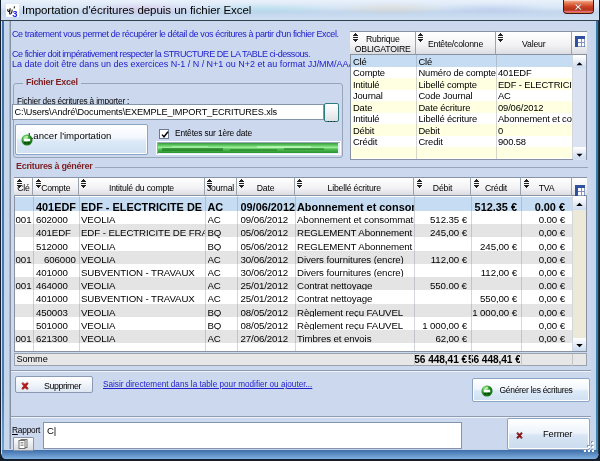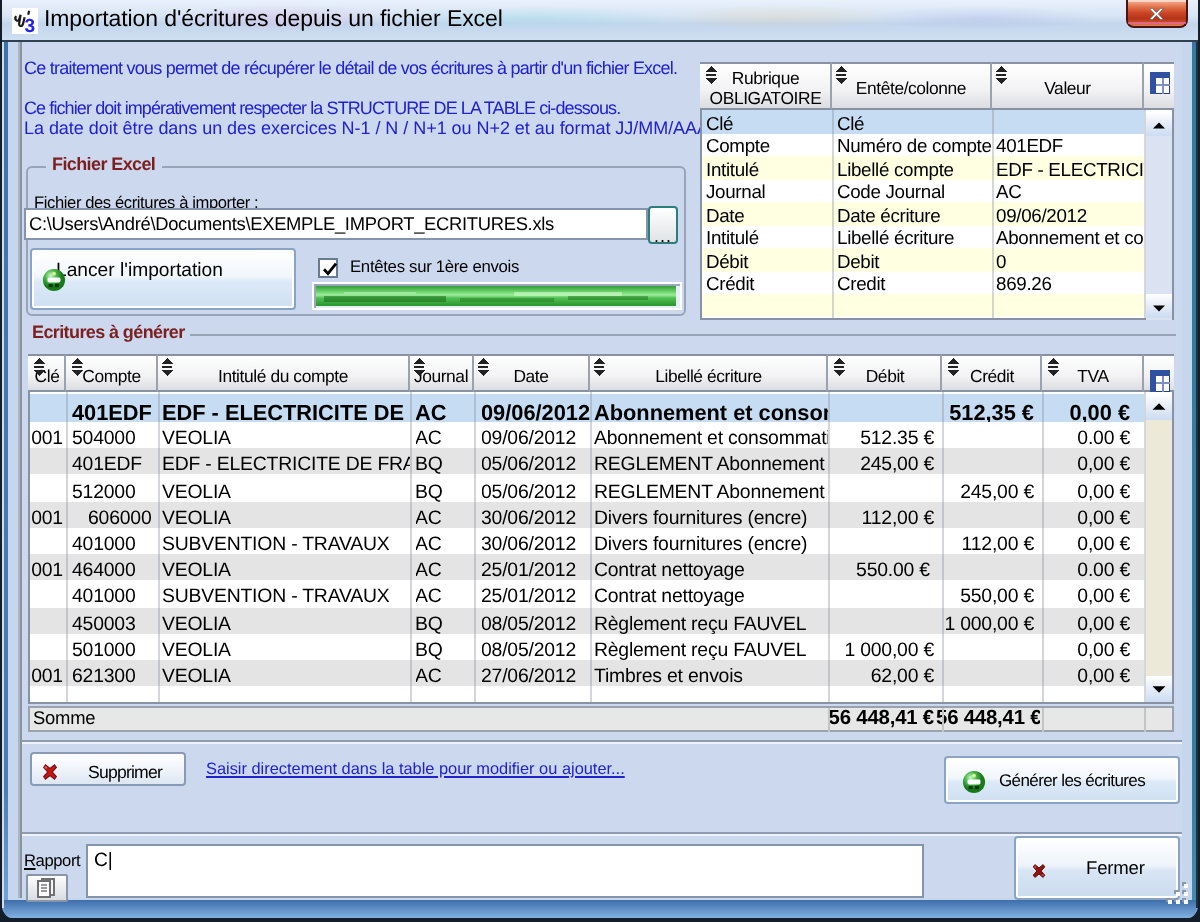--- a/index.html
+++ b/index.html
@@ -65,21 +65,21 @@
       <rect x="7" y="8.6" width="2.2" height="1.8" fill="#0a3a0a"></rect>
       <circle cx="6.5" cy="3" r="1" fill="#d8f890"></circle>
     </svg>
 <div class="ui" style="font-size:9.6px;letter-spacing:0px;text-align:left;margin-top:5px;margin-left:12px">Lancer l'importation</div>
   </div>
 <div class="ab" style="left:159px;top:129px;width:10px;height:10px;background:#fff;border:1px solid #6a7a92">
 <svg class="ab" style="left:0.5px;top:0.5px" width="8" height="8" viewBox="0 0 8 8">
       <path d="M1 3.6 L3 5.8 L7 0.8" fill="none" stroke="#000" stroke-width="1.4"></path>
     </svg>
   </div>
-<div class="ab ui" style="left:175px;top:128px;font-size:8.4px;letter-spacing:-0.15px">Entêtes sur 1ère envois</div>
+<div class="ab ui" style="left:175px;top:128px;font-size:8.4px;letter-spacing:-0.15px">Entêtes sur 1ère date</div>
 <div class="ab" style="left:156px;top:141px;width:185px;height:14px;background:#e6eef8;border:1px solid #fff;box-shadow:inset 1px 1px 0 #9aa8bc">
 <div class="ab" style="left:1px;top:1px;right:2px;bottom:1px;background:linear-gradient(180deg,#37993a 0%,#5cc75e 22%,#9dec9a 45%,#52bf54 60%,#2a942c 100%)">
 <div class="ab" style="left:2%;top:50%;width:34%;height:2.5px;background:rgba(16,100,18,0.5)"></div>
 <div class="ab" style="left:40%;top:60%;width:26%;height:2px;background:rgba(16,100,18,0.35)"></div>
 <div class="ab" style="left:70%;top:45%;width:22%;height:2.5px;background:rgba(16,100,18,0.4)"></div>
 <div class="ab" style="left:55%;top:28%;width:30%;height:2px;background:rgba(210,255,205,0.55)"></div>
 <div class="ab" style="left:8%;top:26%;width:20%;height:1.5px;background:rgba(210,255,205,0.4)"></div>
 </div>
   </div>
 <div class="ab" style="left:13px;top:167px;width:575px;height:1px;background:#98a4b8"></div>
@@ -159,21 +159,21 @@
 <div class="ab" style="left:15px;top:196.5px;width:557px;height:14.6px;background:#c6dcf2"></div>
 <div class="ab t" style="left:36px;top:200.5px;width:42.5px;text-align:left;font-weight:bold;font-size:10.9px;letter-spacing:0px;overflow:hidden">401EDF</div>
 <div class="ab t" style="left:81.0px;top:200.5px;width:123.5px;text-align:left;font-weight:bold;font-size:10.9px;letter-spacing:0px;overflow:hidden">EDF - ELECTRICITE DE FRANCE</div>
 <div class="ab t" style="left:207.5px;top:200.5px;width:29.0px;text-align:left;font-weight:bold;font-size:10.9px;letter-spacing:0px;overflow:hidden">AC</div>
 <div class="ab t" style="left:240.5px;top:200.5px;width:54.0px;text-align:left;font-weight:bold;font-size:10.9px;letter-spacing:0px;overflow:hidden">09/06/2012</div>
 <div class="ab t" style="left:297.0px;top:200.5px;width:117.0px;text-align:left;font-weight:bold;font-size:10.9px;letter-spacing:0px;overflow:hidden">Abonnement et consommation</div>
 <div class="ab t" style="left:471px;top:200.5px;width:46px;text-align:right;font-weight:bold;font-size:10.9px;letter-spacing:0px;overflow:hidden">512,35 €</div>
 <div class="ab t" style="left:521px;top:200.5px;width:44px;text-align:right;font-weight:bold;font-size:10.9px;letter-spacing:0px;overflow:hidden">0,00 €</div>
 <div class="ab" style="left:15px;top:211.1px;width:557px;height:13.2px;background:#ffffff"></div>
 <div class="ab t" style="left:14px;top:214.1px;width:19px;text-align:center;overflow:hidden">001</div>
-<div class="ab t" style="left:36px;top:214.1px;width:42.5px;text-align:left;overflow:hidden">504000</div>
+<div class="ab t" style="left:36px;top:214.1px;width:42.5px;text-align:left;overflow:hidden">602000</div>
 <div class="ab t" style="left:81.0px;top:214.1px;width:123.5px;text-align:left;overflow:hidden">VEOLIA</div>
 <div class="ab t" style="left:207.5px;top:214.1px;width:29.0px;text-align:left;overflow:hidden">AC</div>
 <div class="ab t" style="left:240.5px;top:214.1px;width:54.0px;text-align:left;overflow:hidden">09/06/2012</div>
 <div class="ab t" style="left:297.0px;top:214.1px;width:117.0px;text-align:left;overflow:hidden">Abonnement et consommation</div>
 <div class="ab t" style="left:414px;top:214.1px;width:53px;text-align:right;overflow:hidden">512.35 €</div>
 <div class="ab t" style="left:521px;top:214.1px;width:44px;text-align:right;overflow:hidden">0.00 €</div>
 <div class="ab" style="left:15px;top:224.29999999999998px;width:557px;height:13.2px;background:#e4e4e4"></div>
 <div class="ab t" style="left:36px;top:227.29999999999998px;width:42.5px;text-align:left;overflow:hidden">401EDF</div>
 <div class="ab t" style="left:81.0px;top:227.29999999999998px;width:123.5px;text-align:left;overflow:hidden">EDF - ELECTRICITE DE FRANCE</div>
 <div class="ab t" style="left:207.5px;top:227.29999999999998px;width:29.0px;text-align:left;overflow:hidden">BQ</div>
@@ -206,21 +206,21 @@
 <div class="ab t" style="left:297.0px;top:266.9px;width:117.0px;text-align:left;overflow:hidden">Divers fournitures (encre)</div>
 <div class="ab t" style="left:471px;top:266.9px;width:46px;text-align:right;overflow:hidden">112,00 €</div>
 <div class="ab t" style="left:521px;top:266.9px;width:44px;text-align:right;overflow:hidden">0,00 €</div>
 <div class="ab" style="left:15px;top:277.09999999999997px;width:557px;height:13.2px;background:#e4e4e4"></div>
 <div class="ab t" style="left:14px;top:280.09999999999997px;width:19px;text-align:center;overflow:hidden">001</div>
 <div class="ab t" style="left:36px;top:280.09999999999997px;width:42.5px;text-align:left;overflow:hidden">464000</div>
 <div class="ab t" style="left:81.0px;top:280.09999999999997px;width:123.5px;text-align:left;overflow:hidden">VEOLIA</div>
 <div class="ab t" style="left:207.5px;top:280.09999999999997px;width:29.0px;text-align:left;overflow:hidden">AC</div>
 <div class="ab t" style="left:240.5px;top:280.09999999999997px;width:54.0px;text-align:left;overflow:hidden">25/01/2012</div>
 <div class="ab t" style="left:297.0px;top:280.09999999999997px;width:117.0px;text-align:left;overflow:hidden">Contrat nettoyage</div>
-<div class="ab t" style="left:420px;top:280.09999999999997px;width:53px;text-align:center;overflow:hidden">550.00 €</div>
+<div class="ab t" style="left:430px;top:280.09999999999997px;width:53px;text-align:left;overflow:hidden">550.00 €</div>
 <div class="ab t" style="left:521px;top:280.09999999999997px;width:44px;text-align:right;overflow:hidden">0.00 €</div>
 <div class="ab" style="left:15px;top:290.29999999999995px;width:557px;height:13.2px;background:#ffffff"></div>
 <div class="ab t" style="left:36px;top:293.29999999999995px;width:42.5px;text-align:left;overflow:hidden">401000</div>
 <div class="ab t" style="left:81.0px;top:293.29999999999995px;width:123.5px;text-align:left;overflow:hidden">SUBVENTION - TRAVAUX</div>
 <div class="ab t" style="left:207.5px;top:293.29999999999995px;width:29.0px;text-align:left;overflow:hidden">AC</div>
 <div class="ab t" style="left:240.5px;top:293.29999999999995px;width:54.0px;text-align:left;overflow:hidden">25/01/2012</div>
 <div class="ab t" style="left:297.0px;top:293.29999999999995px;width:117.0px;text-align:left;overflow:hidden">Contrat nettoyage</div>
 <div class="ab t" style="left:471px;top:293.29999999999995px;width:46px;text-align:right;overflow:hidden">550,00 €</div>
 <div class="ab t" style="left:521px;top:293.29999999999995px;width:44px;text-align:right;overflow:hidden">0,00 €</div>
 <div class="ab" style="left:15px;top:303.49999999999994px;width:557px;height:13.2px;background:#e4e4e4"></div>
@@ -326,21 +326,21 @@
 <div class="ab rt" style="left:353px;top:113.10000000000001px;width:61.5px;overflow:hidden">Intitulé</div>
 <div class="ab rt" style="left:418.5px;top:113.10000000000001px;width:79.0px;overflow:hidden">Libellé écriture</div>
 <div class="ab rt" style="left:498.0px;top:113.10000000000001px;width:73.5px;overflow:hidden">Abonnement et consommation</div>
 <div class="ab" style="left:351px;top:124.2px;width:221px;height:11.5px;background:#ffffe1"></div>
 <div class="ab rt" style="left:353px;top:124.60000000000001px;width:61.5px;overflow:hidden">Débit</div>
 <div class="ab rt" style="left:418.5px;top:124.60000000000001px;width:77px;overflow:hidden">Debit</div>
 <div class="ab rt" style="left:498.0px;top:124.60000000000001px;width:73.5px;overflow:hidden">0</div>
 <div class="ab" style="left:351px;top:135.7px;width:221px;height:11.5px;background:#ffffff"></div>
 <div class="ab rt" style="left:353px;top:136.1px;width:61.5px;overflow:hidden">Crédit</div>
 <div class="ab rt" style="left:418.5px;top:136.1px;width:79.0px;overflow:hidden">Credit</div>
-<div class="ab rt" style="left:498.0px;top:136.1px;width:73.5px;overflow:hidden">869.26</div>
+<div class="ab rt" style="left:498.0px;top:136.1px;width:73.5px;overflow:hidden">900.58</div>
 <div class="ab" style="left:351px;top:147.2px;width:221px;height:11.300000000000011px;background:#ffffe1"></div>
 <div class="ab" style="left:415.5px;top:55px;width:1px;height:103.5px;background:rgba(130,138,150,0.35)"></div>
 <div class="ab" style="left:495.5px;top:55px;width:1px;height:103.5px;background:rgba(130,138,150,0.35)"></div>
 <div class="ab" style="left:572px;top:55px;width:1px;height:103.5px;background:rgba(130,138,150,0.35)"></div>
 <div class="ab" style="left:573px;top:56px;width:13px;height:103.5px;background:#dbe3f2"></div>
 <div class="ab" style="left:573px;top:56px;width:13px;height:12px;background:linear-gradient(180deg,#ffffff,#e8eef8 45%,#ccdcf2 100%)"><svg width="13" height="12" viewBox="0 0 14 14">
       <path d="M3.5 8.5 L7 5 L10.5 8.5 Z" fill="#000"></path>
     </svg></div>
 <div class="ab" style="left:573px;top:147px;width:13px;height:12px;background:linear-gradient(180deg,#ffffff,#e8eef8 45%,#ccdcf2 100%)"><svg width="13" height="12" viewBox="0 0 14 14">
       <path d="M3.5 5.5 L10.5 5.5 L7 9 Z" fill="#000"></path>

